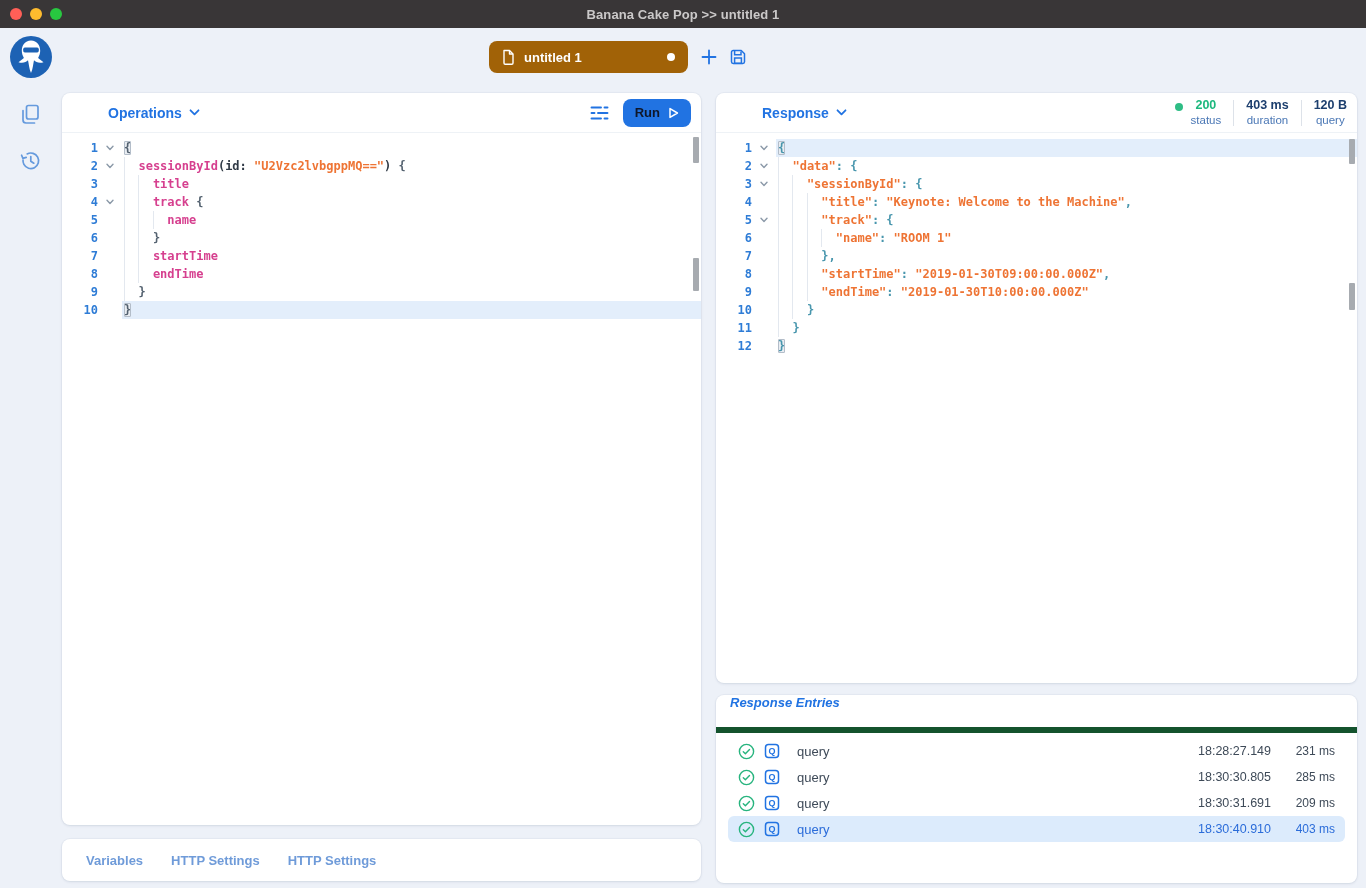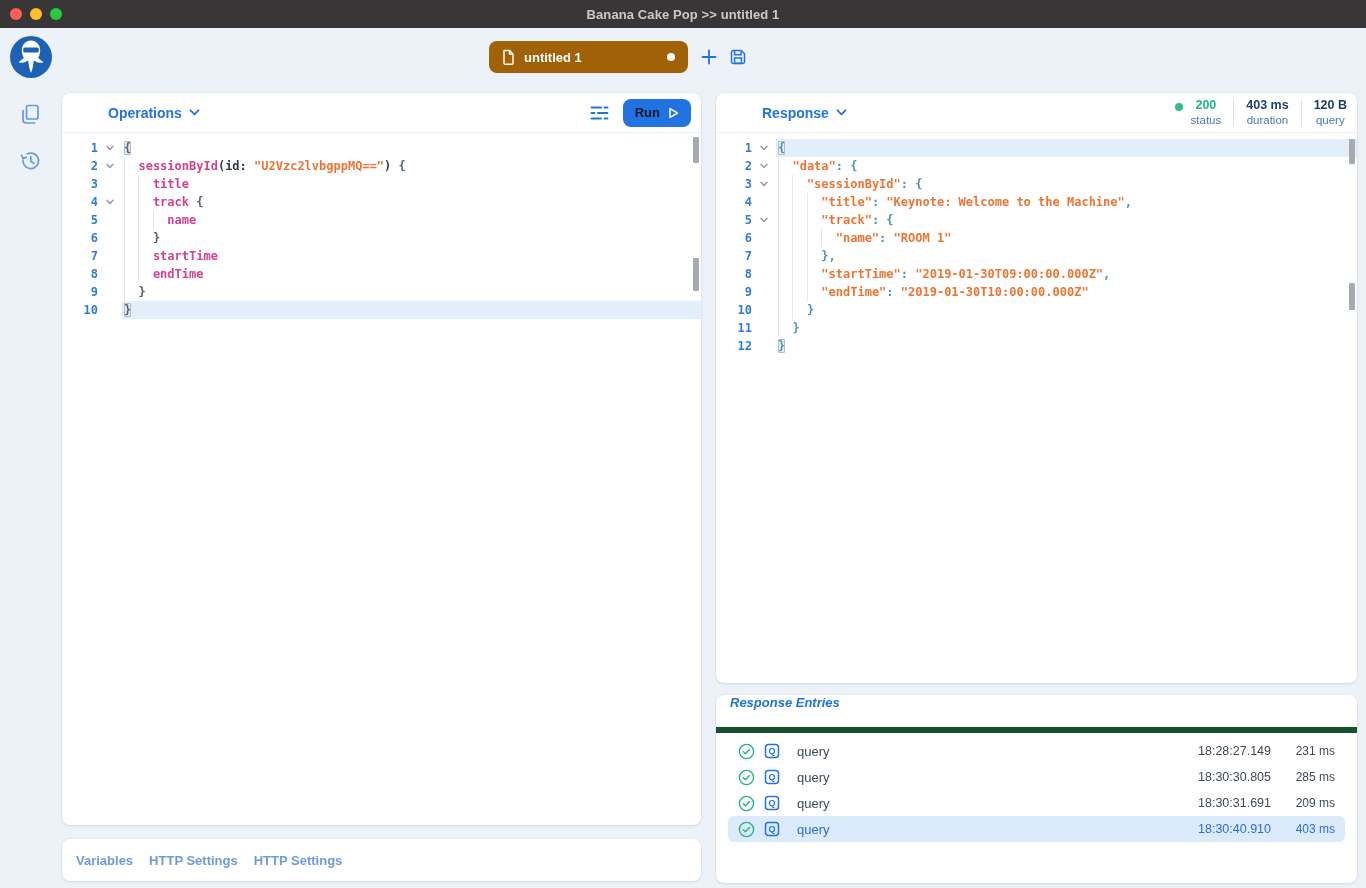--- a/index.html
+++ b/index.html
@@ -88,21 +88,21 @@
   .entry { height:26px; display:flex; align-items:center; margin:0 12px; padding:0 10px;
     border-radius:6px; font-size:13px; color:#3e4a58; cursor:pointer; }
   .entry .elabel { margin-left:17px; flex:1; }
   .entry .etime { width:110px; text-align:right; font-size:12.5px; }
   .entry .edur { width:60px; text-align:right; font-size:12px; margin-left:4px; }
   .entry.sel { background:#dcebfc; color:#2b6cd9; }
   .entry svg { flex:none; }
   .entry .ic-q { margin-left:9px; }
 
   
-  .vars-tabs { height:100%; display:flex; align-items:center; gap:16px; padding-left:14px; }
+  .vars-tabs { height:100%; display:flex; align-items:center; gap:28px; padding-left:24px; }
   .vtab { color:#6f9bd9; font-size:13px; font-weight:700; cursor:pointer; }
 </style>
 </head>
 <body>
 
 <div class="app">
 
   <div class="titlebar">
     <div class="lights">
       <span class="light red"></span>

